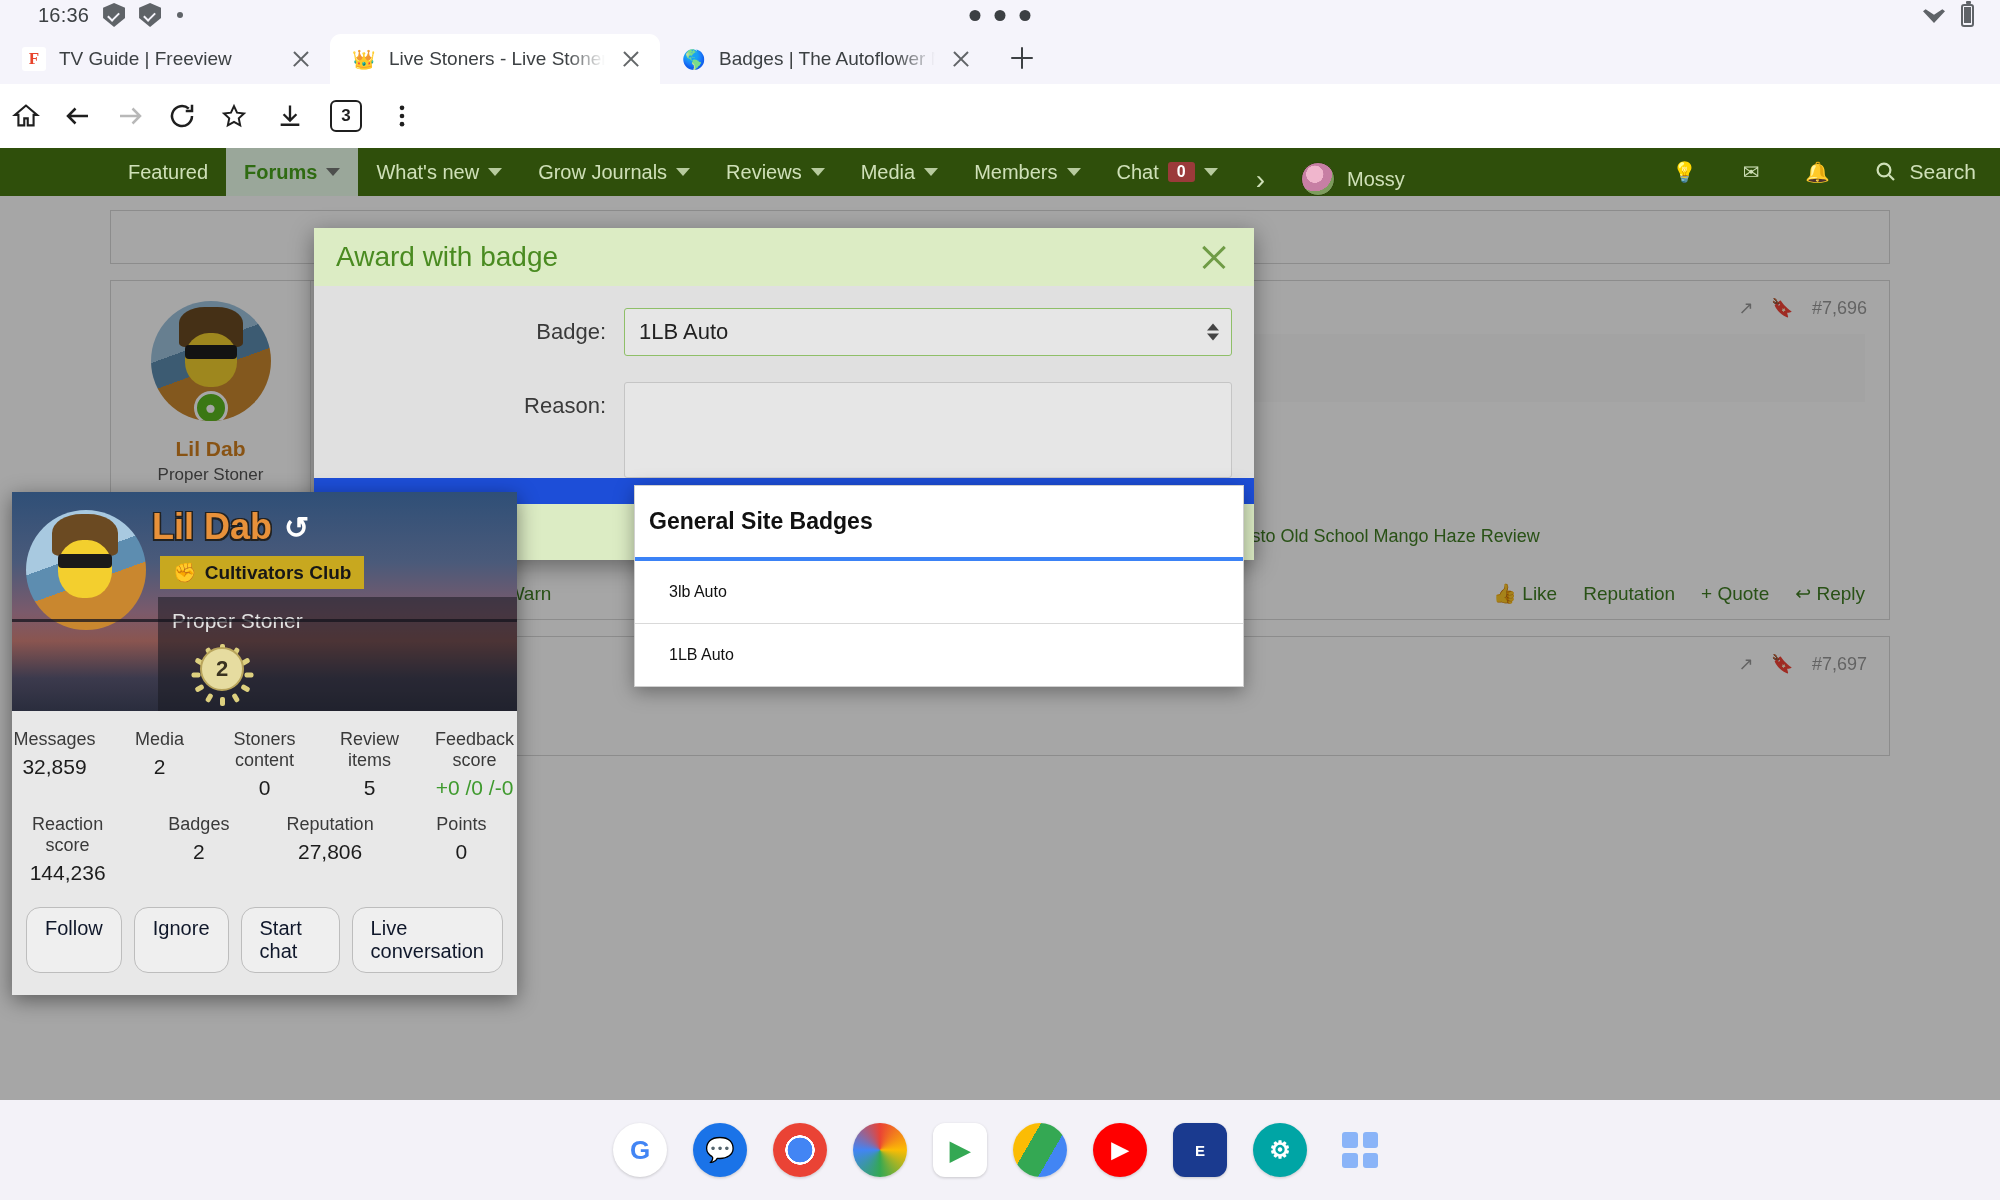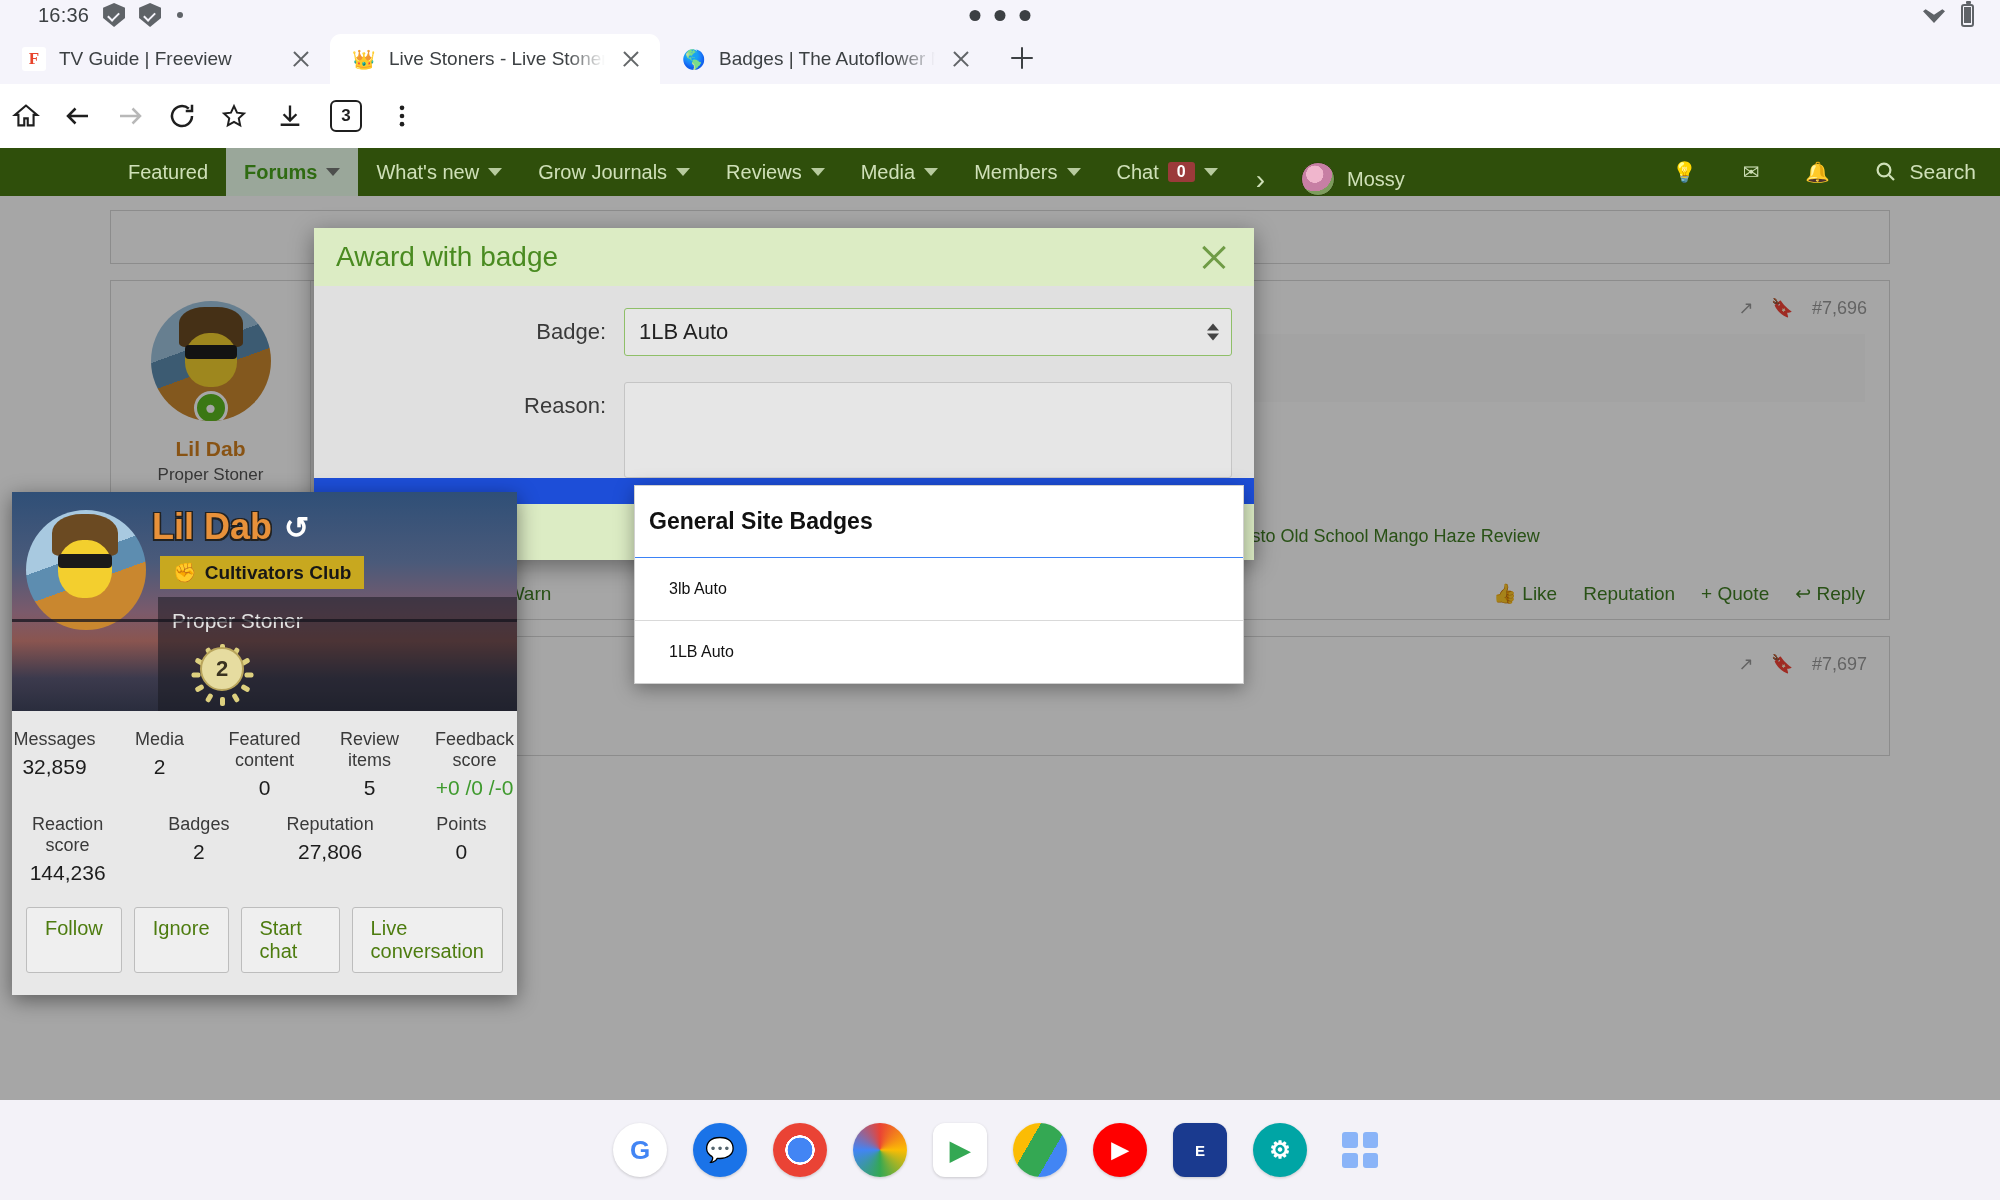--- a/index.html
+++ b/index.html
@@ -207,21 +207,21 @@
   .textarea-stub { height:96px; background:#e6e6e6; border:1px solid #c5c5c5; border-radius:3px;}
   .modal-foot { height:56px; background:#dcecc4; }
 
   
   .dropdown {
     position:absolute; left:634px; top:289px; width:610px; z-index:30;
     background:#fff; box-shadow:0 5px 18px rgba(0,0,0,.35); border:1px solid #d0d0d0;
   }
   .dd-group {
     font-size:23px; font-weight:bold; color:#111; padding:22px 14px 22px 14px;
-    border-bottom:1px solid #3b82f6;
+    border-bottom:4px solid #3b82f6;
   }
   .dd-item {
     font-size:16px; color:#111; padding:22px 14px 22px 34px;
     border-bottom:1px solid #d9d9d9;
   }
   .dd-item:last-child{border-bottom:none;}
 
   
   .profcard {
     position:absolute; left:12px; top:296px; width:505px; z-index:40;
@@ -276,22 +276,22 @@
   }
 
   .pc-stats { background:#e8e8e8; padding:14px 0 4px 0;}
   .pc-srow { display:flex;gap:20px; }
   .pc-cell { flex:1; text-align:center; padding:4px 0 10px 0;}
   .pc-cl { font-size:18px; color:#3a3a3a;}
   .pc-cv { font-size:21px; color:#1c1c1c; margin-top:5px;}
   .pos { color:#3f9a2e;}
   .pc-btns { display:flex; gap:12px; padding:12px 14px 18px 14px;}
   .pc-btn {
-    border:1px solid #bdbdbd; background:#efefef; color:#4d7c0f;
-    font-size:20px; padding:9px 18px; border-radius:3px;
+    border:1px solid #bdbdbd; background:#efefef; color:#0f172a;
+    font-size:20px; padding:9px 18px; border-radius:14px;
   }
 
   
   .shelf {
     position:absolute; bottom:0; left:0; width:2000px; height:100px;
     background:#f3f2f8; display:flex; align-items:center; justify-content:center; gap:26px;
   }
   .sh-icon {
     width:54px;height:54px;border-radius:50%;background:#fff;
     display:flex;align-items:center;justify-content:center;
@@ -590,21 +590,21 @@
         <div class="pc-srow">
           <div class="pc-cell">
             <div class="pc-cl">Messages</div>
             <div class="pc-cv">32,859</div>
           </div>
           <div class="pc-cell">
             <div class="pc-cl">Media</div>
             <div class="pc-cv">2</div>
           </div>
           <div class="pc-cell">
-            <div class="pc-cl">Featured content</div>
+            <div class="pc-cl">Stoners content</div>
             <div class="pc-cv">0</div>
           </div>
           <div class="pc-cell">
             <div class="pc-cl">Review items</div>
             <div class="pc-cv">5</div>
           </div>
           <div class="pc-cell">
             <div class="pc-cl">Feedback score</div>
             <div class="pc-cv pos">+0 /0 /-0</div>
           </div>

